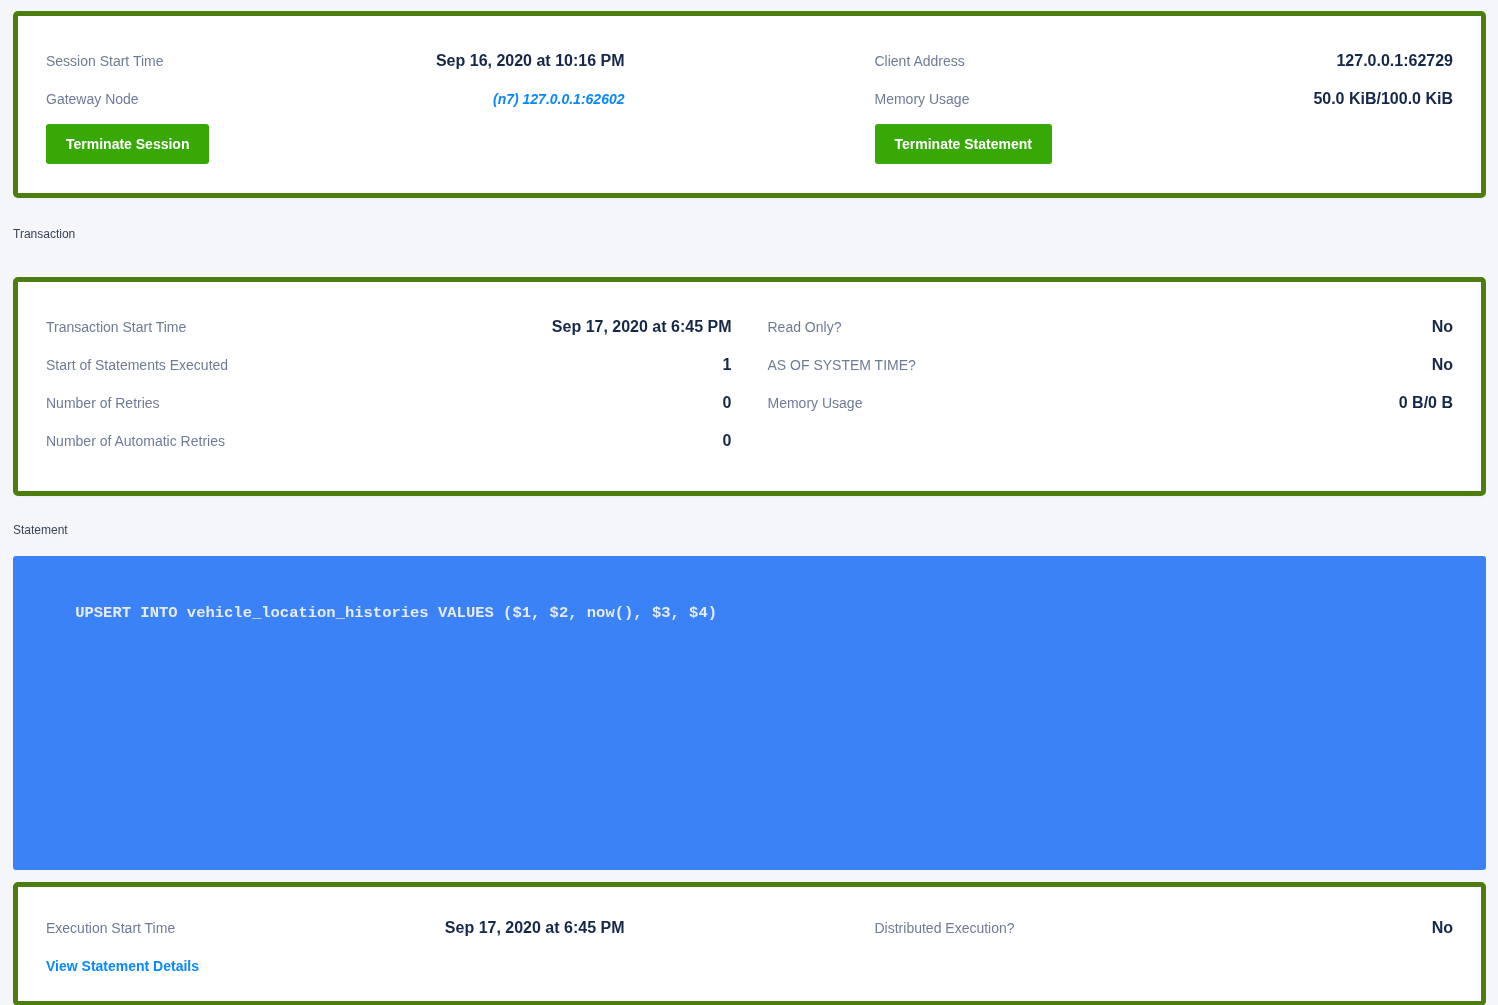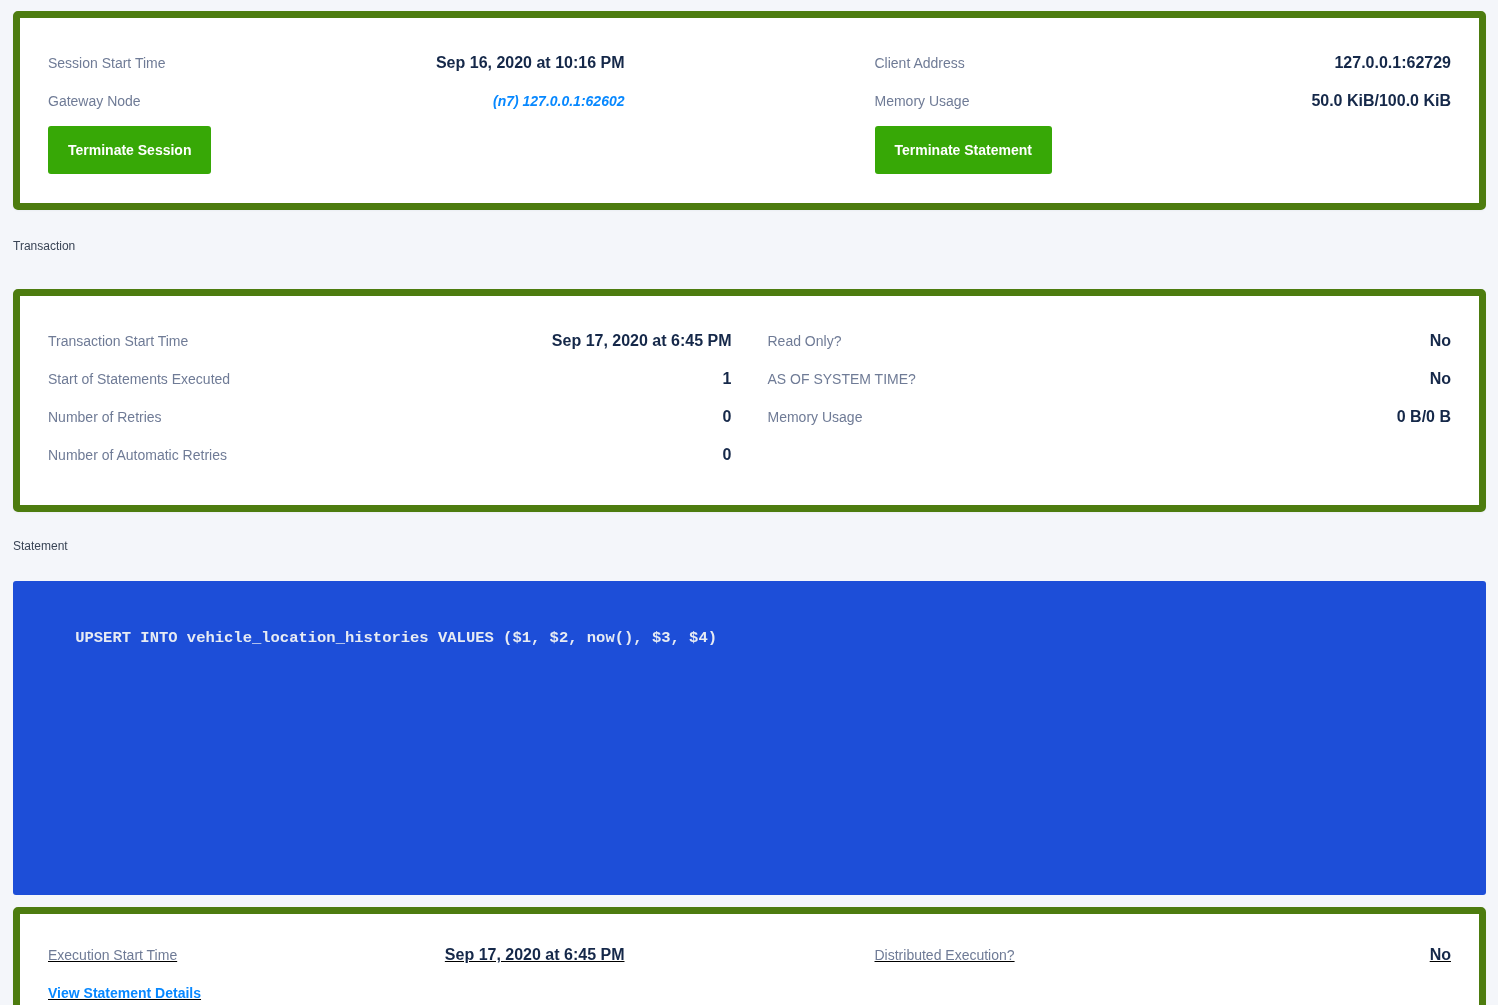--- a/index.html
+++ b/index.html
@@ -8,21 +8,21 @@
     width: 1498px;
     height: 1005px;
     background: #f4f6fa;
     font-family: "Liberation Sans", sans-serif;
     overflow: hidden;
   }
   .page { padding: 11px 12px 12px 13px; }
 
   .card {
     background: #ffffff;
-    border: 7px solid #4d7c0f;
+    border: 5px solid #4d7c0f;
     border-radius: 5px;
     box-shadow: 0 1px 2px rgba(22, 43, 85, 0.04);
   }
   .card-grid {
     display: grid;
     grid-template-columns: 1fr 1fr;
     column-gap: 250px;
   }
   .card-session .card-grid { padding: 26px 28px 29px; }
   .card-transaction .card-grid { padding: 26px 28px 31px; gap: 36px; }
@@ -63,57 +63,57 @@
     font-size: 14px;
     font-weight: 600;
     text-decoration: none;
     cursor: pointer;
     white-space: nowrap;
   }
 
   .btn-green {
     align-self: flex-start;
     margin-top: 6px;
-    height: 48px;
+    height: 40px;
     padding: 0 20px;
     background: #37a806;
     color: #ffffff;
     font-family: inherit;
     font-size: 14px;
     font-weight: 700;
     border: none;
     border-radius: 3px;
     cursor: pointer;
   }
 
   .section-heading {
     font-size: 12px;
     font-weight: 400;
     line-height: 24px;
     color: #394455;
     margin: 0;
     padding-left: 0;
   }
   .heading-transaction { margin: 24px 0 31px; }
-  .heading-statement  { margin: 22px 0 23px; }
+  .heading-statement  { margin: 22px 0 14px; }
 
   .code-box {
     height: 314px;
-    background: #1d4ed8;
+    background: #3b82f6;
     border-radius: 3px;
     padding: 27px 25px;
     color: #e7ebf3;
     font-family: "Liberation Mono", "DejaVu Sans Mono", monospace;
     font-size: 15.5px;
     font-weight: 700;
     line-height: 20px;
     white-space: pre-wrap;
   }
 
-  .card-execution { margin-top: 12px; text-decoration: underline; }
+  .card-execution { margin-top: 12px; }
 </style>
 </head>
 <body>
 
 <div class="page">
 
   <section class="card card-session">
     <div class="card-grid">
       <div class="col">
         <div class="row">

